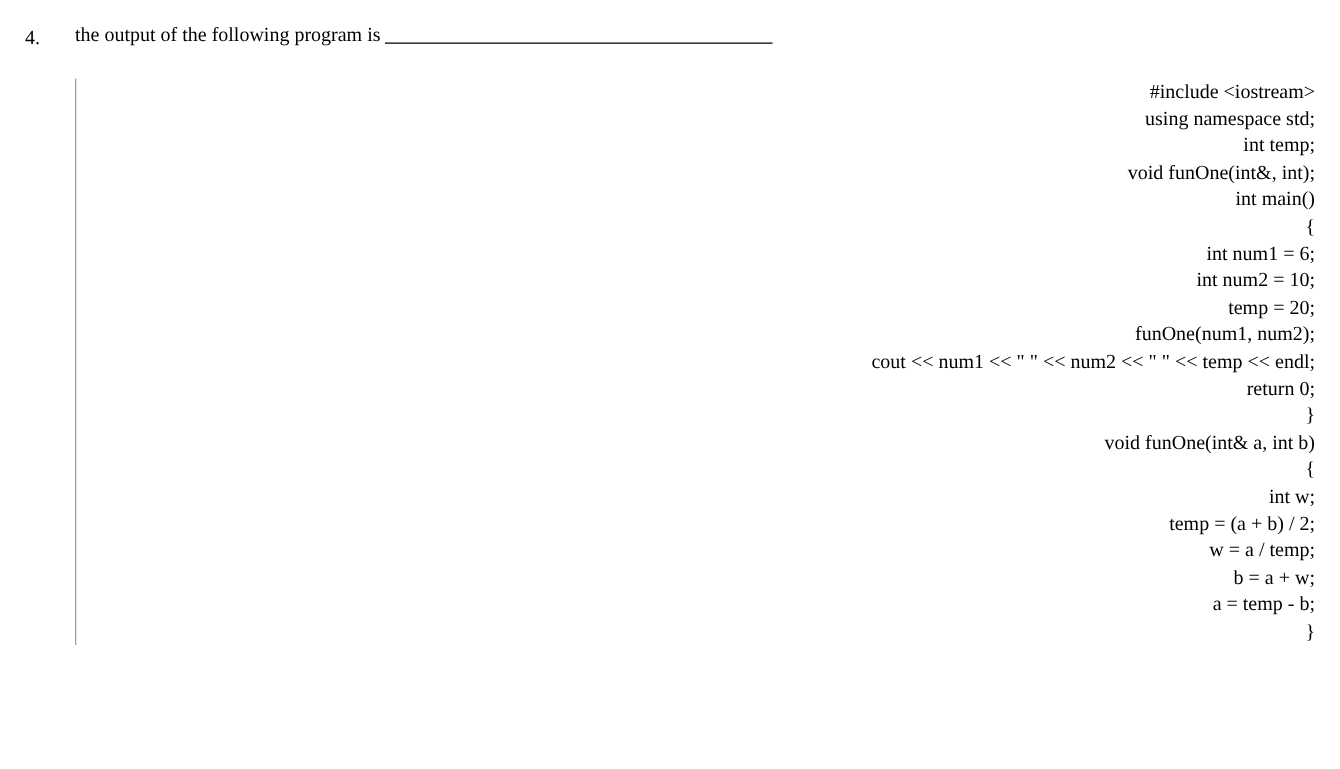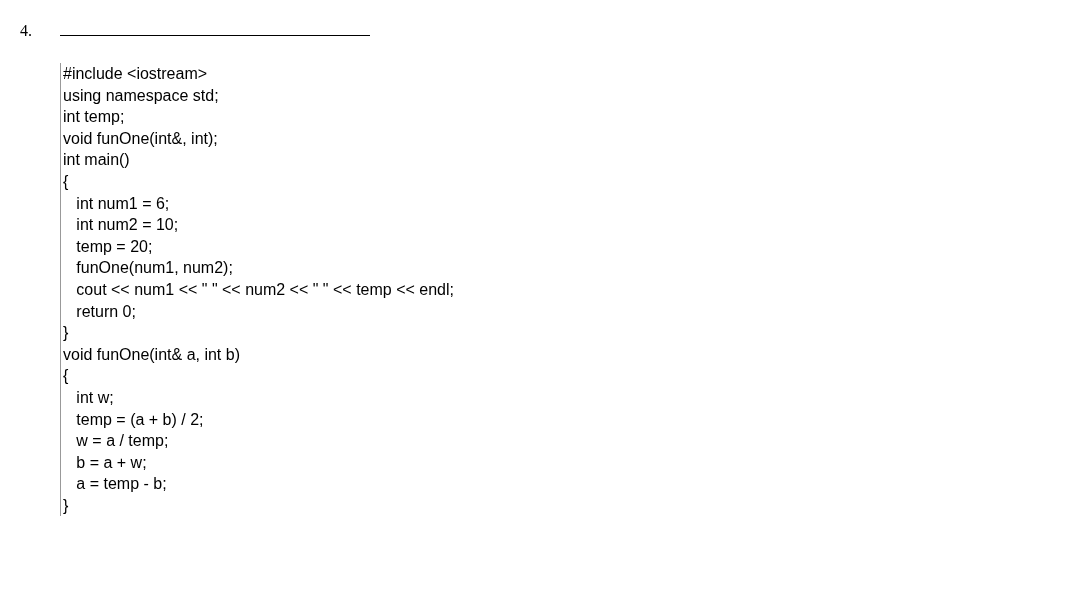--- a/index.html
+++ b/index.html
@@ -39,34 +39,35 @@
       display: inline-block;
       border-bottom: 1px solid #000;
       width: 310px;
       vertical-align: baseline;
       position: relative;
       top: 2px;
     }
     .code-block {
       border-left: 1px solid #999;
       padding-left: 2px;
-      font-family: Liberation Sans, sans-serif;
+      font-family: Liberation Serif, serif;
       font-size: 16px;
       line-height: 1.35;
       white-space: pre;
+      text-align: right;
     }
   </style>
 </head>
 <body>
 
 <div class="container">
   <div class="question-number">4.</div>
   <div class="content">
     <div class="question-text">
-      <span class="blank-line"></span>
+      <span>the output of the following program is </span><span class="blank-line"></span>
     </div>
     <div class="code-block">#include &lt;iostream&gt;
 using namespace std;
 int temp;
 void funOne(int&amp;, int);
 int main()
 {
    int num1 = 6;
    int num2 = 10;
    temp = 20;

